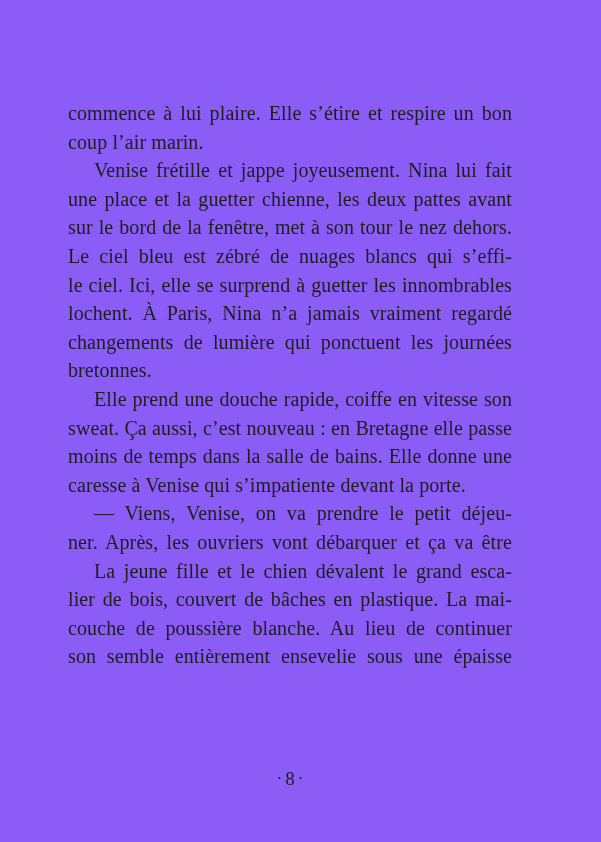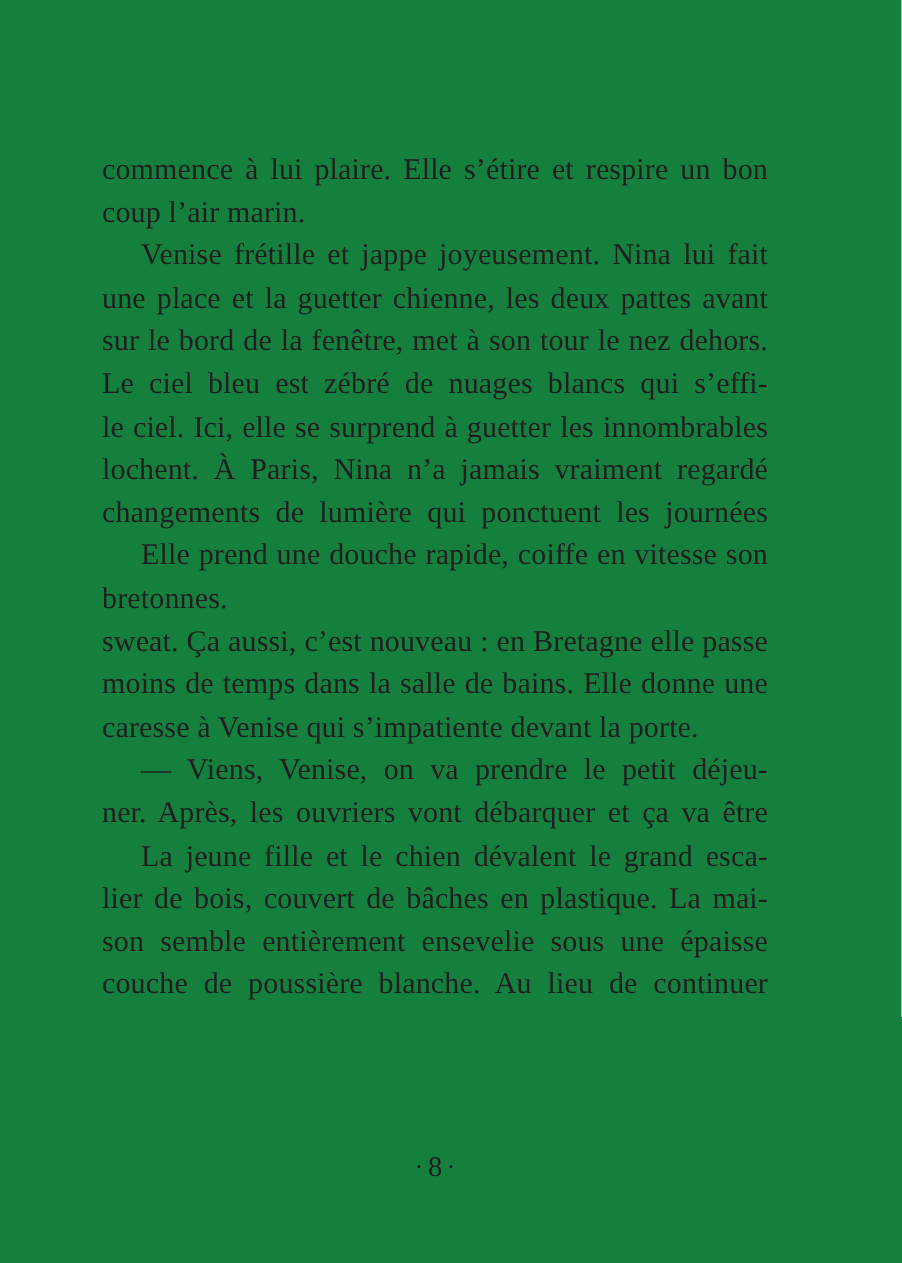--- a/index.html
+++ b/index.html
@@ -4,21 +4,21 @@
 <style>
   html, body {
     margin: 0;
     padding: 0;
     background: #ffffff;
   }
   .page {
     position: relative;
     width: 601px;
     height: 842px;
-    background: #15803d;
+    background: #8b5cf6;
     font-family: "Liberation Serif", "DejaVu Serif", serif;
     color: #1e1e1e;
     overflow: hidden;
   }
   .text-block {
     position: absolute;
     left: 68px;
     top: 99px;
     width: 444px;
     font-size: 20px;
@@ -64,30 +64,30 @@
   <div class="text-block">
     <div class="line">commence à lui plaire. Elle s’étire et respire un bon</div>
     <div class="line last">coup l’air marin.</div>
     <div class="line ind">Venise frétille et jappe joyeusement. Nina lui fait</div>
     <div class="line">une place et la guetter chienne, les deux pattes avant</div>
     <div class="line">sur le bord de la fenêtre, met à son tour le nez dehors.</div>
     <div class="line">Le ciel bleu est zébré de nuages blancs qui s’effi-</div>
     <div class="line">le ciel. Ici, elle se surprend à guetter les innombrables</div>
     <div class="line">lochent. À Paris, Nina n’a jamais vraiment regardé</div>
     <div class="line">changements de lumière qui ponctuent les journées</div>
+    <div class="line last">bretonnes.</div>
     <div class="line ind">Elle prend une douche rapide, coiffe en vitesse son</div>
-    <div class="line last">bretonnes.</div>
     <div class="line">sweat. Ça aussi, c’est nouveau : en Bretagne elle passe</div>
     <div class="line">moins de temps dans la salle de bains. Elle donne une</div>
     <div class="line last">caresse à Venise qui s’impatiente devant la porte.</div>
     <div class="line ind">— Viens, Venise, on va prendre le petit déjeu-</div>
     <div class="line">ner. Après, les ouvriers vont débarquer et ça va être</div>
     <div class="line ind">La jeune fille et le chien dévalent le grand esca-</div>
     <div class="line">lier de bois, couvert de bâches en plastique. La mai-</div>
+    <div class="line">couche de poussière blanche. Au lieu de continuer</div>
     <div class="line">son semble entièrement ensevelie sous une épaisse</div>
-    <div class="line">couche de poussière blanche. Au lieu de continuer</div>
   </div>
 
   <div class="folio">
     <span class="dot">·</span><span>8</span><span class="dot">·</span>
   </div>
 
 </div>
 
 </body></html>

